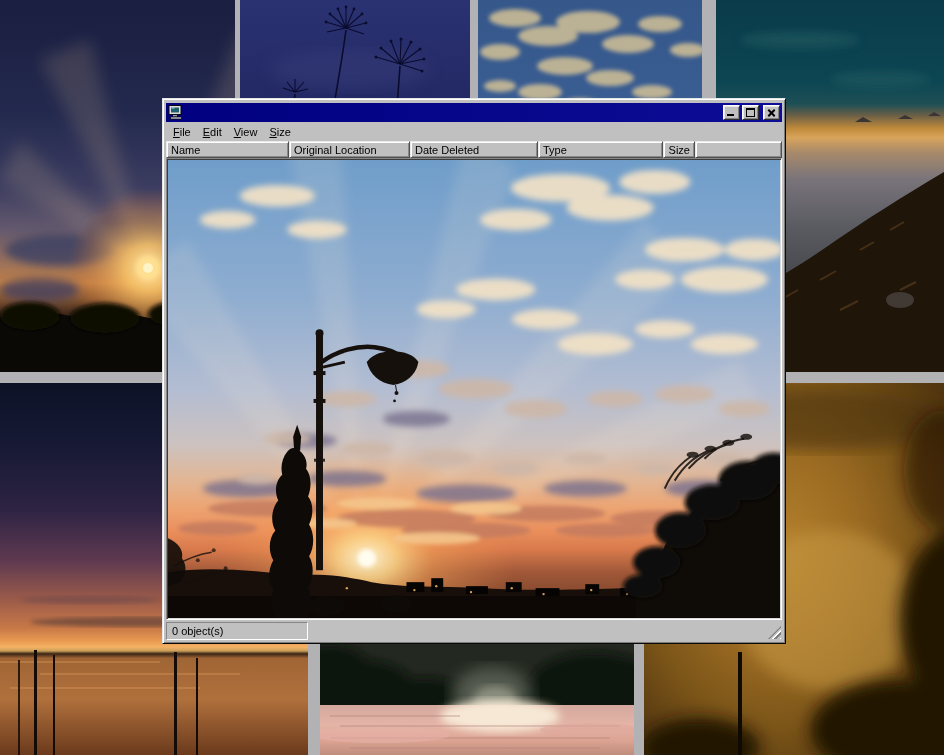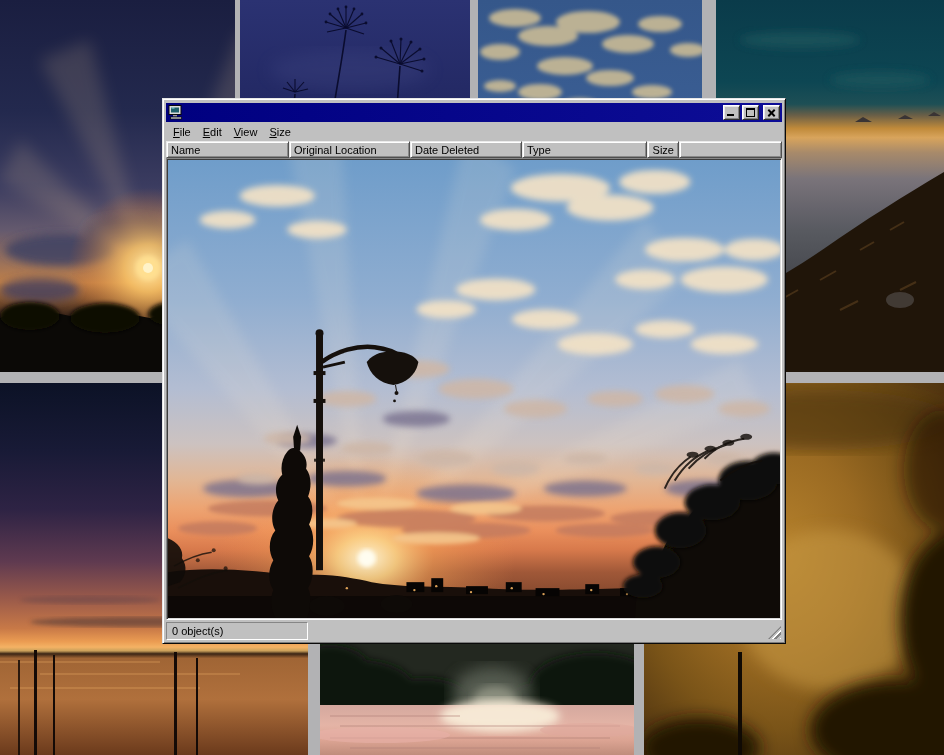--- a/index.html
+++ b/index.html
@@ -32,21 +32,21 @@
 
   .menubar{height:19px;flex:0 0 19px;display:flex;align-items:center;font-size:11px;color:#000;padding-left:1px;}
   .menu-item{display:inline-block;padding:2px 6px;}
   .menu-item::first-letter{text-decoration:underline;}
 
   .headers{height:17px;flex:0 0 17px;display:flex;}
   .hcell{background:#c0c0c0;box-sizing:border-box;font-size:11px;line-height:14px;padding:1px 4px 0 4px;
     border:1px solid;border-color:#eaeaea #4f4f4f #4f4f4f #eaeaea;
     box-shadow:inset 1px 1px 0 #fff,inset -1px -1px 0 #898989;
     overflow:hidden;white-space:nowrap;}
-  .c0{width:123px}.c1{width:121px}.c2{width:112px}.c3{width:125px}
+  .c0{width:123px}.c1{width:121px}.c2{width:128px}.c3{width:125px}
   .c4{width:32px;text-align:right}.c5{flex:1}
 
   .listview{flex:1;position:relative;overflow:hidden;background:#000;
     border:1px solid;border-color:#868686 #fff #fff #868686;
     box-shadow:inset 1px 1px 0 #3c3c3c,inset -1px -1px 0 #dadada;}
   .listview svg{position:absolute;inset:1px;width:calc(100% - 2px);height:calc(100% - 2px);}
 
   .statusbar{height:18px;flex:0 0 18px;margin-top:2px;display:flex;gap:2px;font-size:11px;color:#000;position:relative;}
   .spanel{box-sizing:border-box;border:1px solid;border-color:#868686 #fff #fff #868686;
     display:flex;align-items:center;padding:0 5px;white-space:nowrap;overflow:hidden;}

